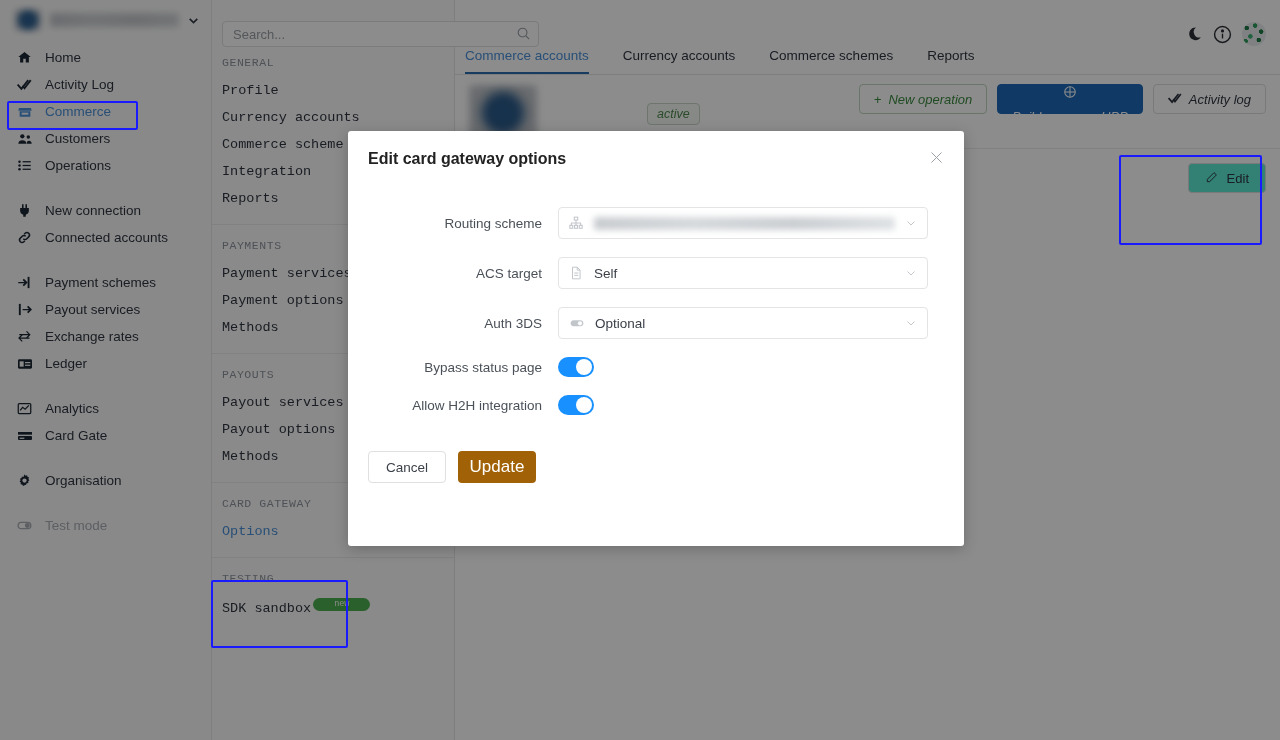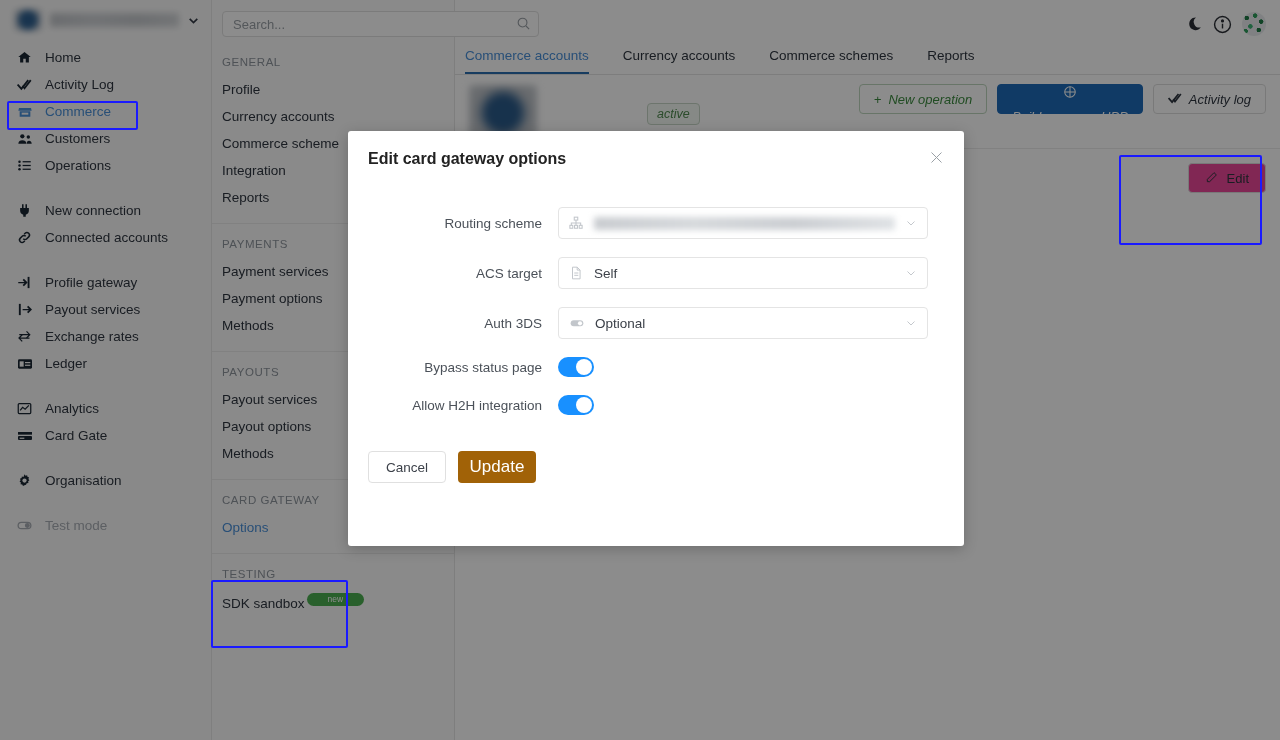--- a/index.html
+++ b/index.html
@@ -72,42 +72,42 @@
   }
 
   
   .subnav {
     width: 243px; flex: 0 0 243px;
     background: #fbfbfb;
     border-right: 1px solid #e6e6e6;
     padding-top: 42px;
     height: 740px;
   }
-  .subnav-section { border-bottom: 1px solid #ececec; padding: 10px 0 12px 0; }
+  .subnav-section { border-bottom: 1px solid #ececec; padding: 10px 0 12px 0; font-family: Liberation Mono, monospace; }
   .subnav-title {
     font-size: 11.5px; letter-spacing: .55px; color: #8e959d;
     padding: 4px 0 8px 10px; text-transform: uppercase;
   }
   .subnav-item {
     font-size: 13.5px; color: #2f3640;
     padding: 5px 0 5px 10px; cursor: pointer; line-height: 17px;
   }
   .subnav-item.link { color: #4a90d9; }
   .badge-new {
     display: inline-block; vertical-align: super;
     background: #4caf50; color: #fff; font-size: 8.5px;
     border-radius: 7px; padding: 1px 21px; margin-left: 2px; line-height: 11px;
   }
 
   
   .main { flex: 1 1 auto; height: 740px; position: relative; background: #fff; }
   .topbar {
     height: 40px; display: flex; align-items: center;
     padding: 0 14px 0 0; gap: 10px;
-    position: absolute; top: 4px; left: -243px; right: 0;
+    position: absolute; top: 14px; left: -243px; right: 0;
     z-index: 5;
   }
   .search-wrap { width: 317px; margin-left: 10px; position: relative; }
   .search-input {
     width: 100%; height: 26px; border: 1px solid #e0e0e0; border-radius: 4px;
     background: #fff; padding: 0 28px 0 10px; font-size: 13px; color: #333;
     font-family: "Liberation Sans", sans-serif; outline: none;
   }
   .search-input::placeholder { color: #9aa0a6; }
   .search-icon {
@@ -169,21 +169,21 @@
     font-family: "Liberation Sans", sans-serif;
   }
   .btn-outline-green { border: 1px solid #bdd6bd; background: #fff; color: #3d8b40; }
   .btn-primary { background: #1e6bb8; border: 1px solid #1e6bb8; color: #fff; flex-direction: column; }
   .btn-outline { border: 1px solid #ddd; background: #fff; color: #2f3640; }
 
   .divider { height: 1px; background: #ececec; margin-top: 12px; }
   .edit-row { position: relative; height: 60px; }
   .edit-btn-wrap { position: absolute; right: 14px; top: 14px; }
   .btn-edit {
-    height: 30px; border: 1px solid #ddd; background: #ec4899; color: #2f3640;
+    height: 30px; border: 1px solid #ddd; background: #5eead4; color: #2f3640;
     border-radius: 4px; font-size: 13px; padding: 0 16px;
     display: inline-flex; align-items: center; gap: 8px; cursor: pointer;
   }
 
   
   .modal {
     position: absolute; z-index: 100;
     left: 348px; top: 131px; width: 616px; height: 415px;
     background: #fff; border-radius: 3px;
     box-shadow: 0 3px 14px rgba(0,0,0,.22);
@@ -335,21 +335,21 @@
       </div>
 
       <div class="nav-group">
         <div class="nav-item">
           <span class="ic">
             <svg width="15" height="15" viewBox="0 0 24 24" fill="currentColor">
                 <path d="M2 11h10l-3-3 2-2 6 6-6 6-2-2 3-3H2z"></path>
                 <rect x="17" y="3" width="3" height="18"></rect>
               </svg>
           </span>
-          <span>Profile gateway</span>
+          <span>Payment schemes</span>
         </div>
         <div class="nav-item">
           <span class="ic">
             <svg width="15" height="15" viewBox="0 0 24 24" fill="currentColor">
                 <path d="M11 11h10l-3-3 2-2 6 6-6 6-2-2 3-3H11z" transform="translate(-2,0)"></path>
                 <rect x="3" y="3" width="3" height="18"></rect>
               </svg>
           </span>
           <span>Payout services</span>
         </div>

